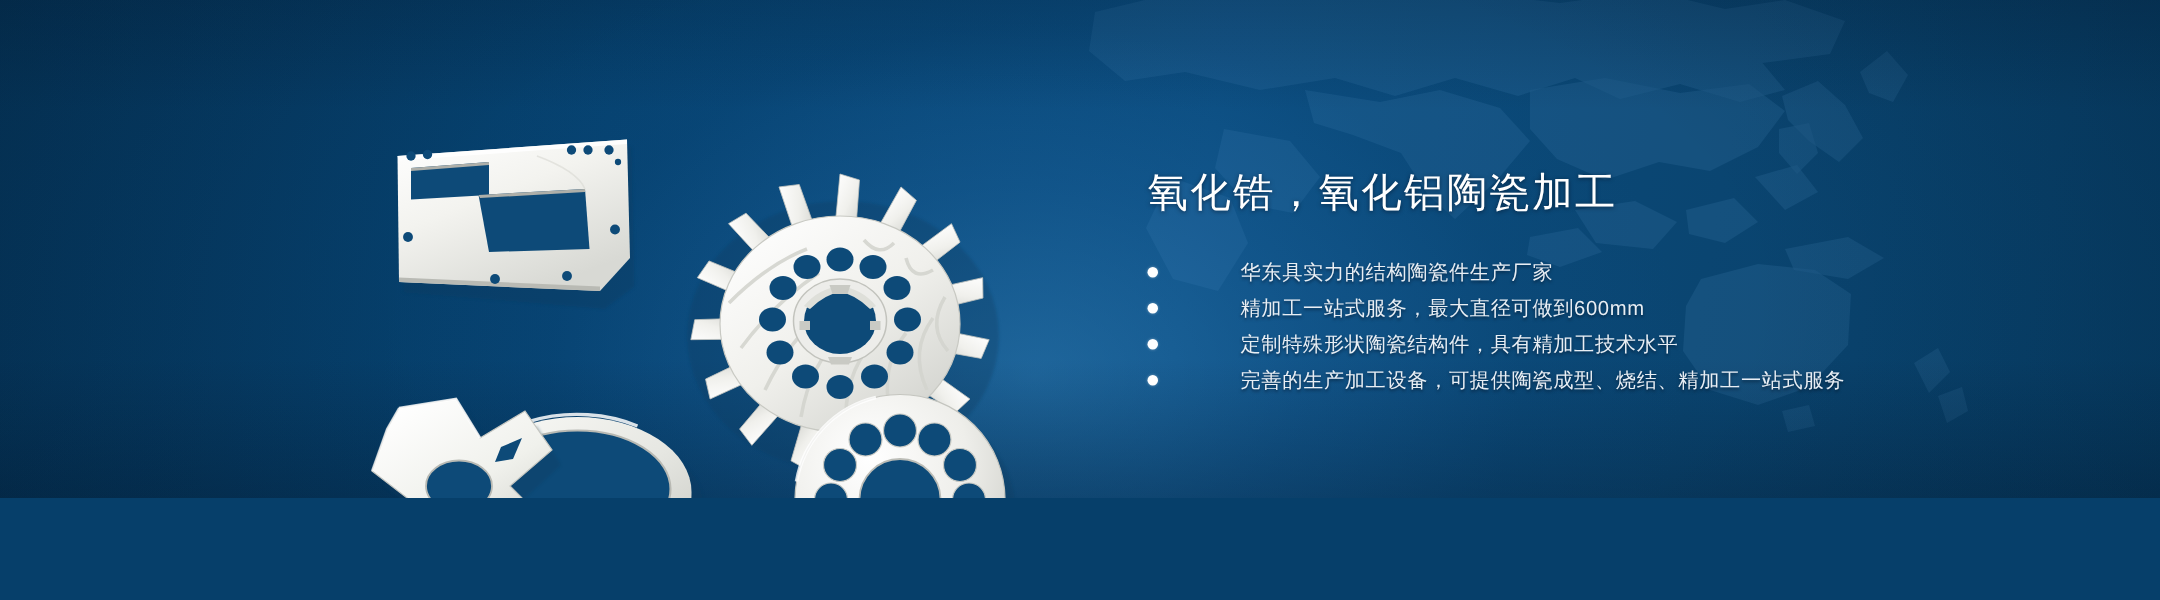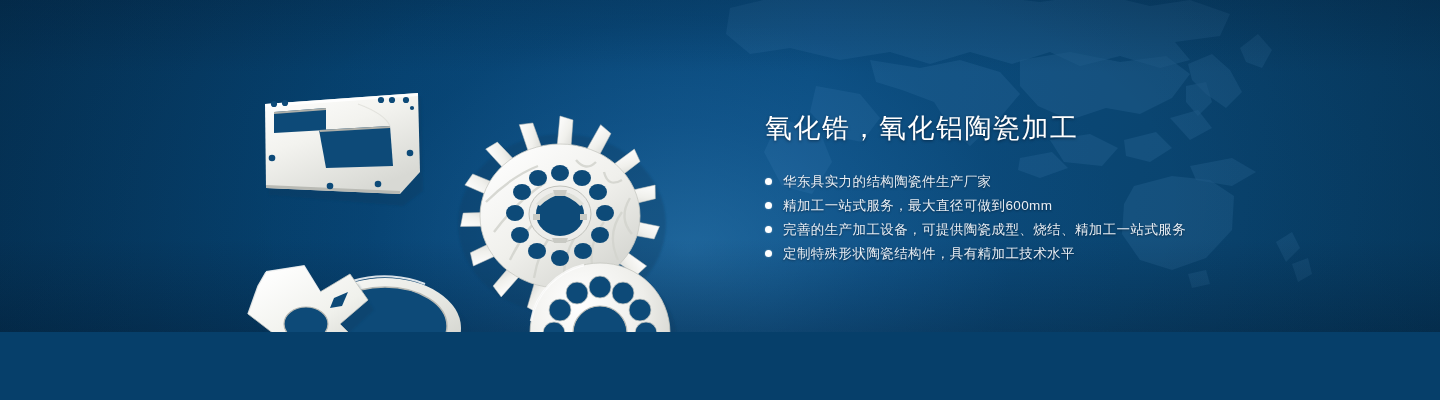--- a/index.html
+++ b/index.html
@@ -54,20 +54,21 @@
     font-weight:400;
     margin:0 0 22px 0;
     text-shadow:0 1px 3px rgba(0,10,24,0.55);
     white-space:nowrap;
   }
   .bullets{list-style:none;margin:0;padding:0;}
   .bullet{
     display:flex;align-items:center;
     height:23px;
     margin-bottom:1px;
+    gap:44px;
   }
   .dot{
     width:7px;height:7px;border-radius:50%;
     background:#ffffff;
     flex:0 0 7px;
     margin-right:11px;
     box-shadow:0 0 2px rgba(255,255,255,0.4);
   }
   .btext{
     color:#e8eef4;
@@ -339,22 +340,22 @@
       <li class="bullet">
         <span class="dot"></span>
         <span class="btext">华东具实力的结构陶瓷件生产厂家</span>
       </li>
       <li class="bullet">
         <span class="dot"></span>
         <span class="btext">精加工一站式服务，最大直径可做到600mm</span>
       </li>
       <li class="bullet">
         <span class="dot"></span>
-        <span class="btext">完善的生产加工设备，可提供陶瓷成型、烧结、精加工一站式服务</span>
+        <span class="btext">定制特殊形状陶瓷结构件，具有精加工技术水平</span>
       </li>
       <li class="bullet">
         <span class="dot"></span>
-        <span class="btext">定制特殊形状陶瓷结构件，具有精加工技术水平</span>
+        <span class="btext">完善的生产加工设备，可提供陶瓷成型、烧结、精加工一站式服务</span>
       </li>
     </ul>
   </div>
 
 </div>
 
 </body></html>

